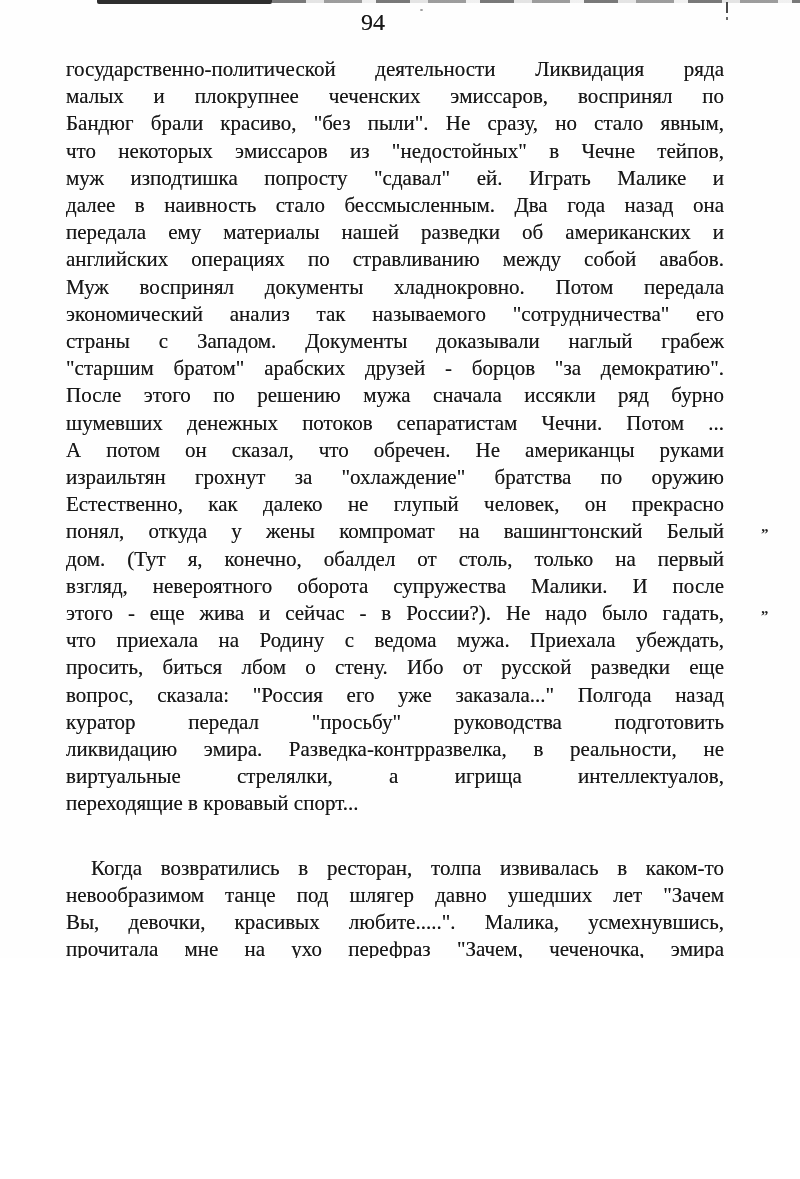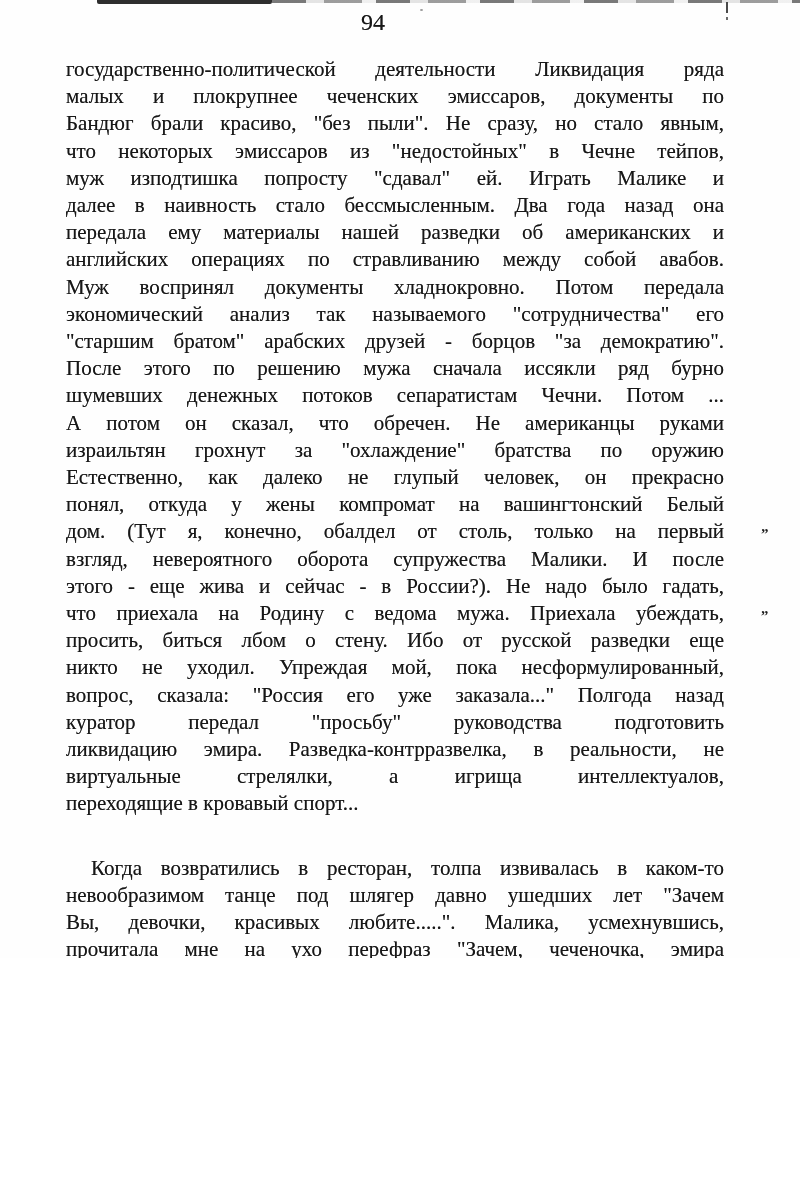--- a/index.html
+++ b/index.html
@@ -110,42 +110,42 @@
   <div class="speck s1"></div>
   <div class="speck s2"></div>
   <div class="speck s3"></div>
   <div class="speck s4"></div>
 
   <div class="page-number">94</div>
 
   <div class="text-block">
       <div class="paragraph">
         <div class="line">государственно-политической деятельности Ликвидация ряда</div>
-        <div class="line">малых и плокрупнее чеченских эмиссаров, документы по</div>
+        <div class="line">малых и плокрупнее чеченских эмиссаров, воспринял по</div>
         <div class="line">Бандюг брали красиво, "без пыли". Не сразу, но стало явным,</div>
         <div class="line">что некоторых эмиссаров из "недостойных" в Чечне тейпов,</div>
         <div class="line">муж изподтишка попросту "сдавал" ей. Играть Малике и</div>
         <div class="line">далее в наивность стало бессмысленным. Два года назад она</div>
         <div class="line">передала ему материалы нашей разведки об американских и</div>
         <div class="line">английских операциях по стравливанию между собой авабов.</div>
         <div class="line">Муж воспринял документы хладнокровно. Потом передала</div>
         <div class="line">экономический анализ так называемого "сотрудничества" его</div>
+        <div class="line">страны с Западом. Документы доказывали наглый грабеж</div>
         <div class="line">"старшим братом" арабских друзей - борцов "за демократию".</div>
         <div class="line">После этого по решению мужа сначала иссякли ряд бурно</div>
         <div class="line">шумевших денежных потоков сепаратистам Чечни. Потом ...</div>
         <div class="line">А потом он сказал, что обречен. Не американцы руками</div>
         <div class="line">израильтян грохнут за "охлаждение" братства по оружию</div>
         <div class="line">Естественно, как далеко не глупый человек, он прекрасно</div>
         <div class="line">понял, откуда у жены компромат на вашингтонский Белый</div>
         <div class="line">дом. (Тут я, конечно, обалдел от столь, только на первый</div>
         <div class="line">взгляд, невероятного оборота супружества Малики. И после</div>
         <div class="line">этого - еще жива и сейчас - в России?). Не надо было гадать,</div>
         <div class="line">что приехала на Родину с ведома мужа. Приехала убеждать,</div>
         <div class="line">просить, биться лбом о стену. Ибо от русской разведки еще</div>
-        <div class="line">никто не уходил. Упреждая мой, пока несформулированный,</div>
         <div class="line">вопрос, сказала: "Россия его уже заказала..." Полгода назад</div>
         <div class="line">куратор передал "просьбу" руководства подготовить</div>
         <div class="line">ликвидацию эмира. Разведка-контрразвелка, в реальности, не</div>
         <div class="line">виртуальные стрелялки, а игрища интеллектуалов,</div>
         <div class="line last">переходящие в кровавый спорт...</div>
       </div>
       <div class="paragraph indent">
         <div class="line">Когда возвратились в ресторан, толпа извивалась в каком-то</div>
         <div class="line">невообразимом танце под шлягер давно ушедших лет "Зачем</div>
         <div class="line">Вы, девочки, красивых любите.....". Малика, усмехнувшись,</div>

